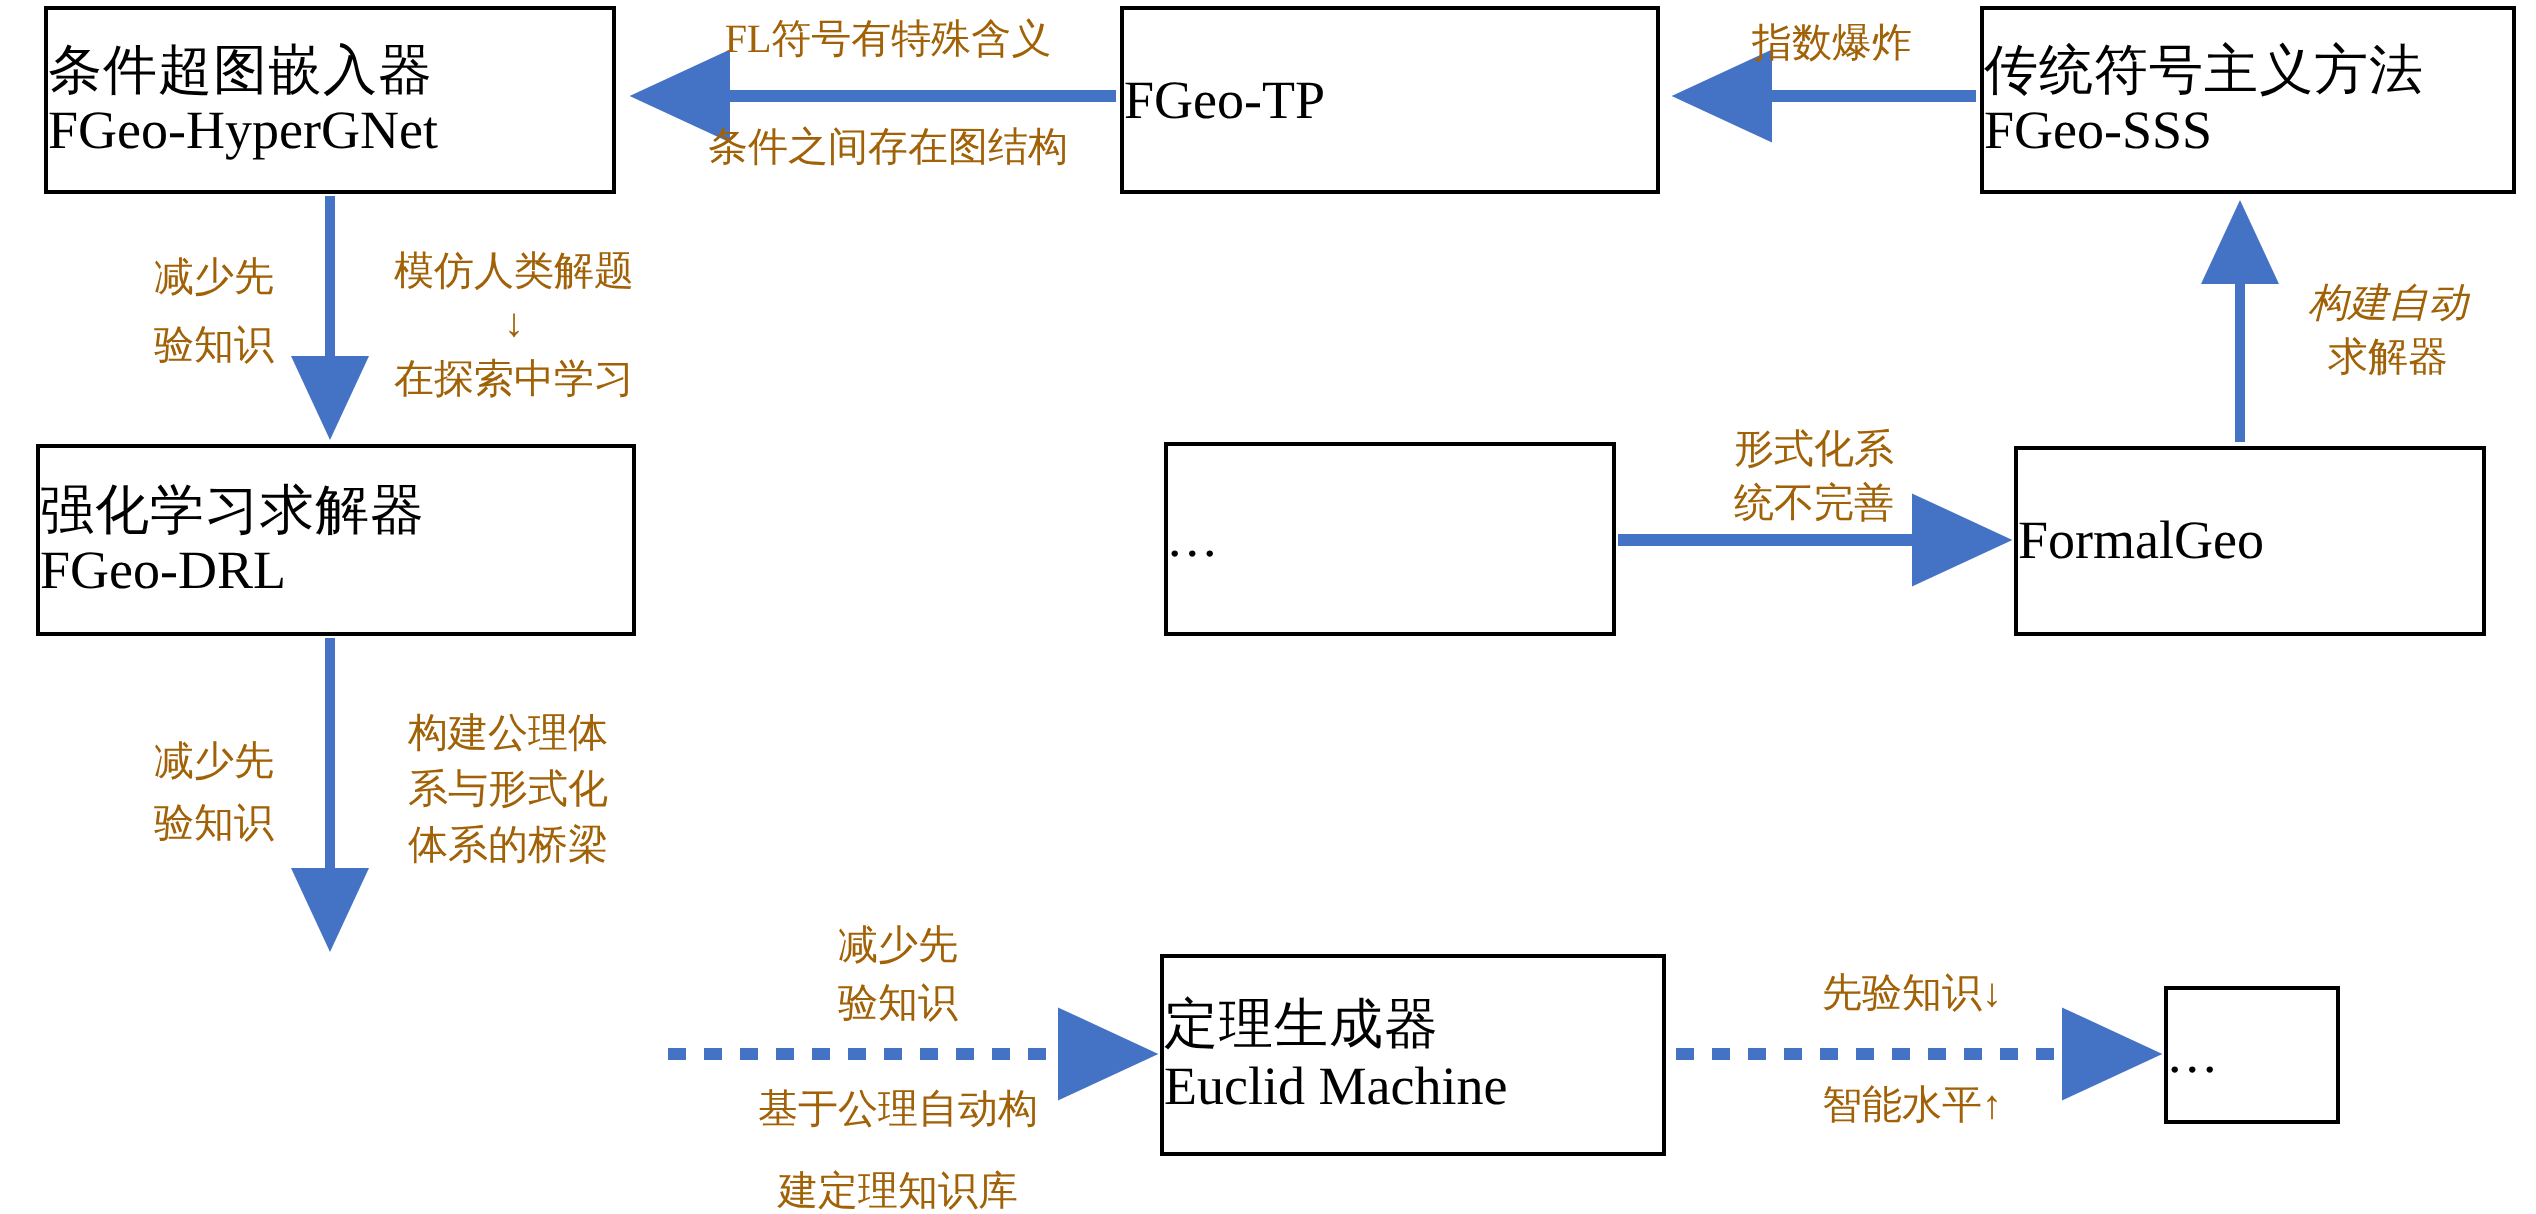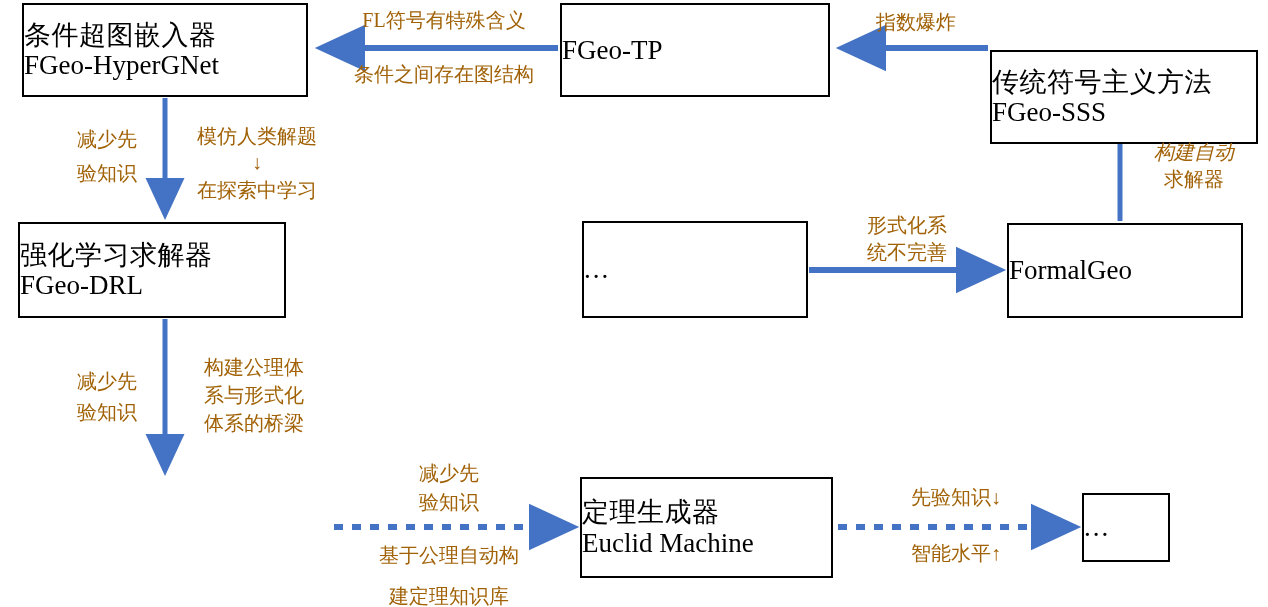--- a/index.html
+++ b/index.html
@@ -98,26 +98,26 @@
 
   <div class="node" style="left:22px; top:3px; width:286px; height:94px;">
     <span class="ln cn">条件超图嵌入器</span>
     <span class="ln en">FGeo-HyperGNet</span>
   </div>
 
   <div class="node" style="left:560px; top:3px; width:270px; height:94px;">
     <span class="ln en">FGeo-TP</span>
   </div>
 
-  <div class="node" style="left:990px; top:3px; width:268px; height:94px;margin-top:47px;">
+  <div class="node" style="left:990px; top:3px; width:268px; height:94px;">
     <span class="ln cn">传统符号主义方法</span>
     <span class="ln en">FGeo-SSS</span>
   </div>
 
-  <div class="node" style="left:18px; top:222px; width:268px; height:96px;">
+  <div class="node" style="left:18px; top:222px; width:300px; height:96px;">
     <span class="ln cn">强化学习求解器</span>
     <span class="ln en">FGeo-DRL</span>
   </div>
 
   <div class="node" style="left:582px; top:221px; width:226px; height:97px;">
     <span class="ln dots">...</span>
   </div>
 
   <div class="node" style="left:1007px; top:223px; width:236px; height:95px;">
     <span class="ln en">FormalGeo</span>

